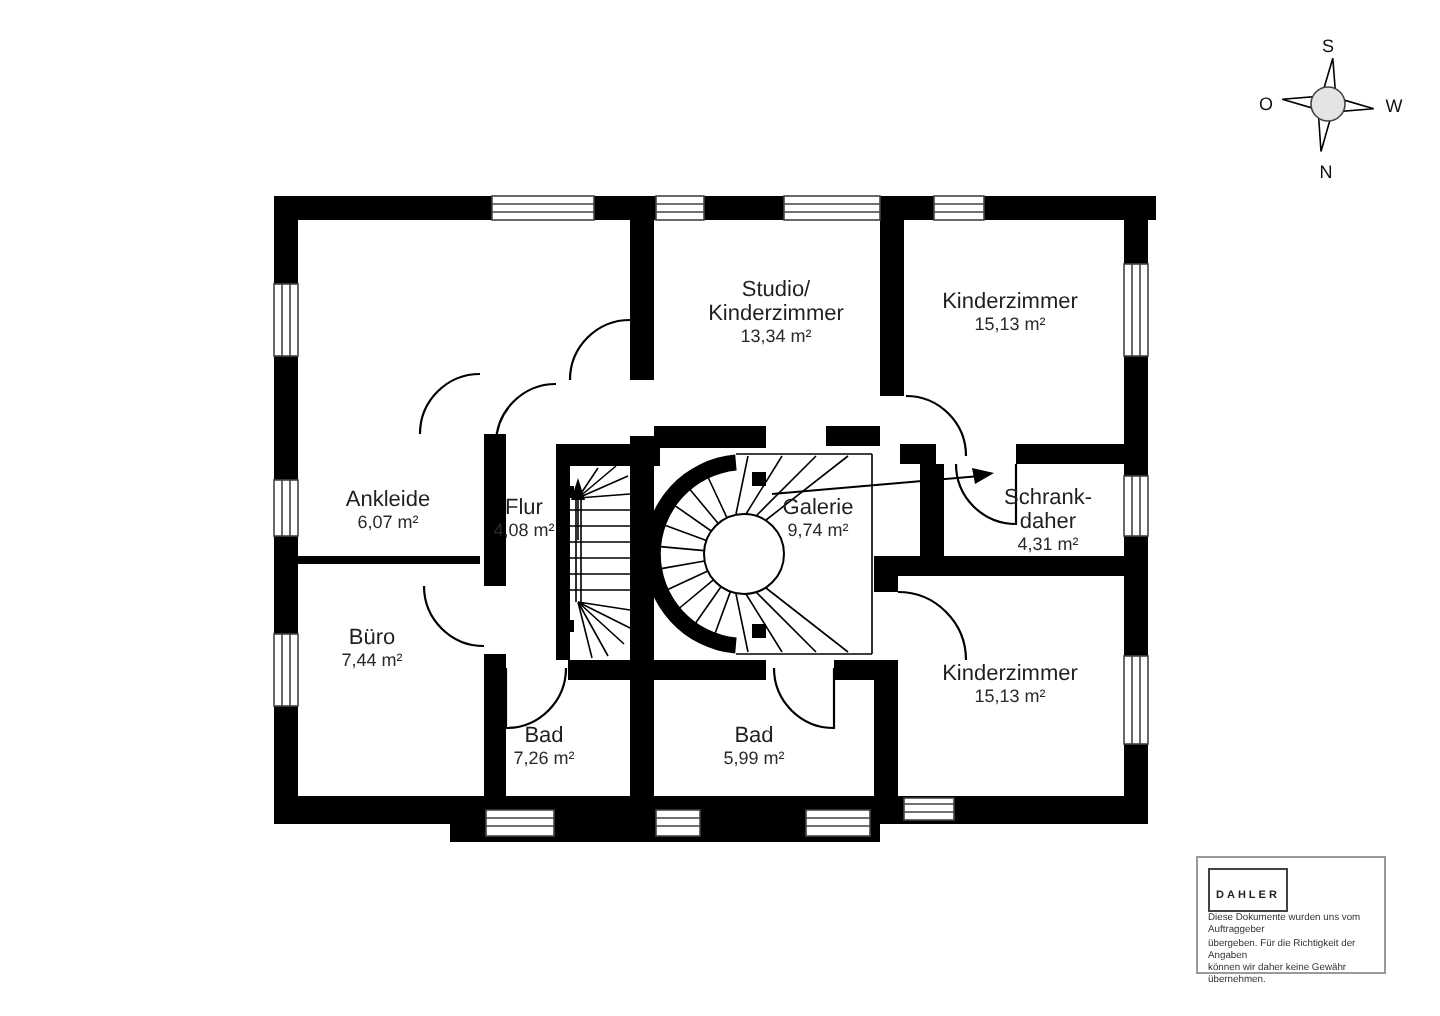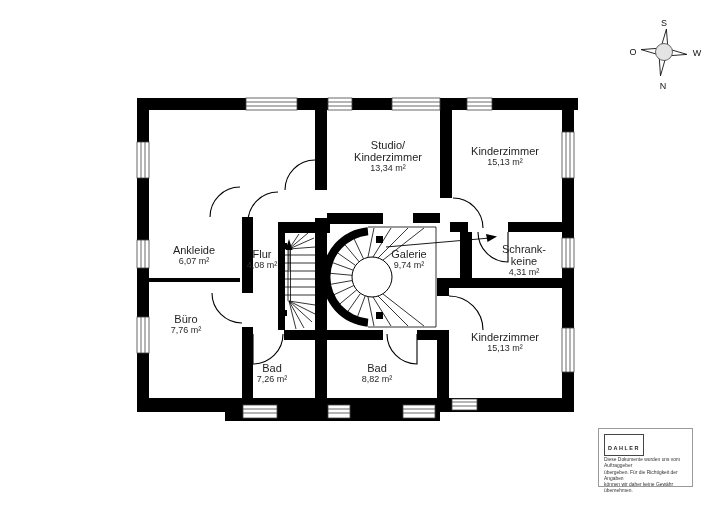--- a/index.html
+++ b/index.html
@@ -164,37 +164,37 @@
     <div class="area">4,08 m²</div>
   </div>
 
   <div class="room-label" style="left:409px;top:248px">
     <div class="nm">Galerie</div>
     <div class="area">9,74 m²</div>
   </div>
 
   <div class="room-label" style="left:524px;top:243px">
     <div class="nm">Schrank-</div>
-    <div class="nm">keine</div>
+    <div class="nm">daher</div>
     <div class="area">4,31 m²</div>
   </div>
 
   <div class="room-label" style="left:186px;top:313px">
     <div class="nm">Büro</div>
-    <div class="area">7,76 m²</div>
+    <div class="area">7,44 m²</div>
   </div>
 
   <div class="room-label" style="left:272px;top:362px">
     <div class="nm">Bad</div>
     <div class="area">7,26 m²</div>
   </div>
 
   <div class="room-label" style="left:377px;top:362px">
     <div class="nm">Bad</div>
-    <div class="area">8,82 m²</div>
+    <div class="area">5,99 m²</div>
   </div>
 
   <div class="room-label" style="left:505px;top:331px">
     <div class="nm">Kinderzimmer</div>
     <div class="area">15,13 m²</div>
   </div>
 
   <div id="brand-box">
     <div id="logo-box">
       <span class="logo">DAHLER</span>

